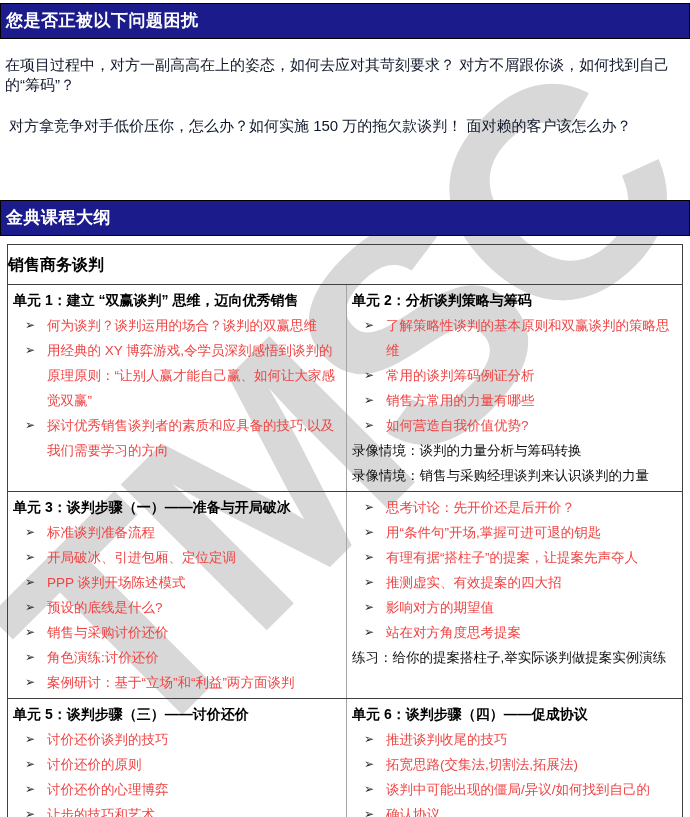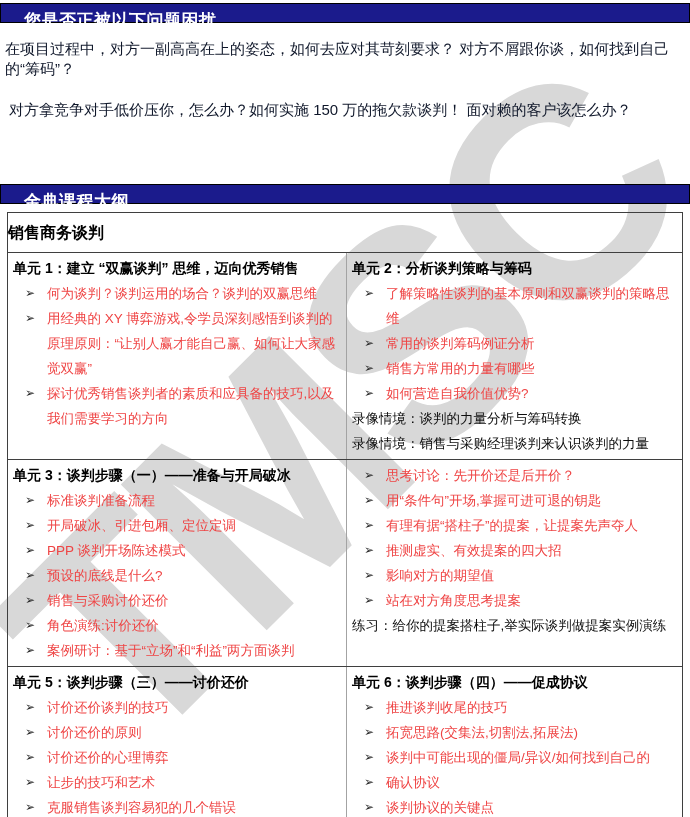--- a/index.html
+++ b/index.html
@@ -26,28 +26,28 @@
     font-weight: bold;
     letter-spacing: -14px;
     color: #d8d8d8;
     white-space: nowrap;
     z-index: 0;
     user-select: none;
   }
   .content { position: relative; z-index: 1; }
 
   .bar {
-    height: 20px;
+    height: 36px;
     line-height: 34px;
     background: #1b1b8c;
     border: 1px solid #000000;
     color: #ffffff;
     font-size: 17px;
     font-weight: bold;
-    padding-left: 23px;
+    padding-left: 5px;
     letter-spacing: 0.5px;
   }
   .bar.first { margin-top: 3px; }
   .bar.second { margin-top: 64px; }
 
   .intro-para {
     font-size: 15px;
     font-weight: 500;
     line-height: 20px;
     padding: 0 5px;

